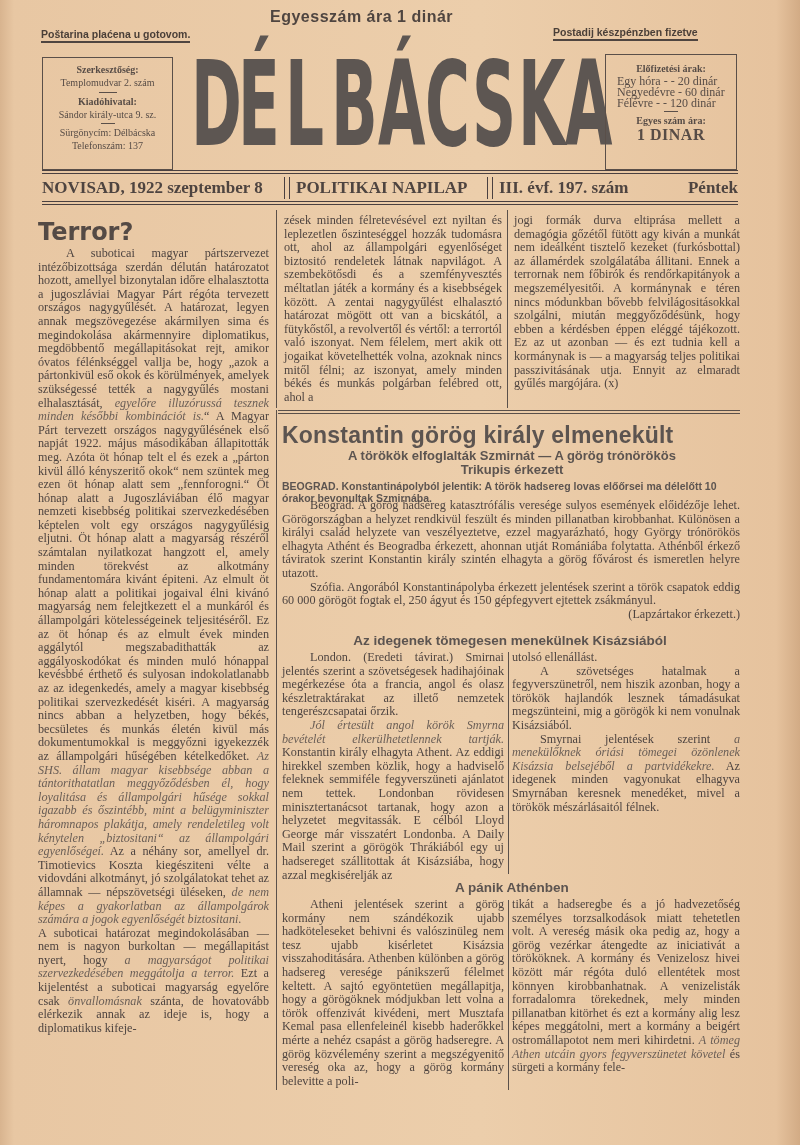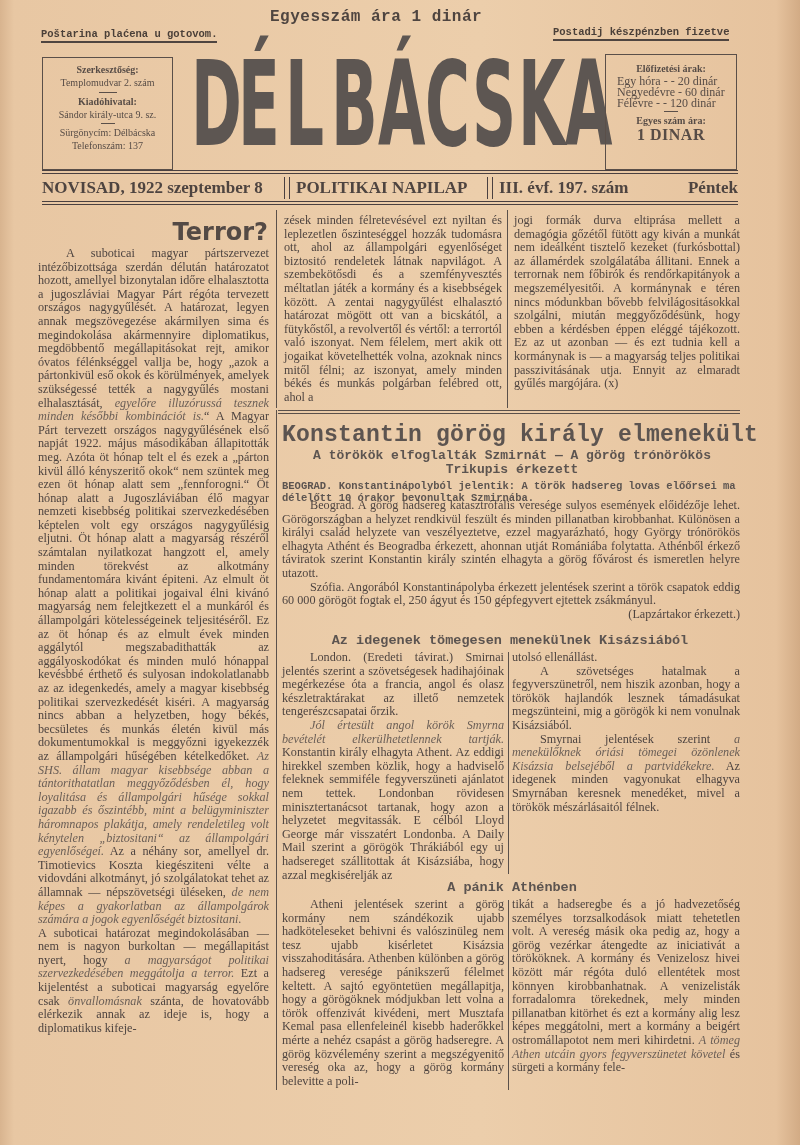--- a/index.html
+++ b/index.html
@@ -1,21 +1,21 @@
 <!DOCTYPE html>
 <html><head>
 <meta charset="utf-8">
 <style>
   html,body{margin:0;padding:0;}
   body{width:800px;height:1145px;background:#e9c9a4;position:relative;overflow:hidden;
        font-family:"Liberation Serif","DejaVu Serif",serif;color:#4a3f38;}
   .paper{position:absolute;left:0;top:0;width:800px;height:1145px;
     background:linear-gradient(90deg,#d8b48f 0px,#e8c7a3 14px,#ecceab 60%,#e6c39e 97%,#d2ab85 100%);}
   .abs{position:absolute;}
-  .sans{font-family:Liberation Mono, monospace;font-weight:bold;}
+  .sans{font-family:Liberation Sans, sans-serif;font-weight:bold;}
   .top-price{left:270px;top:8px;font-size:16px;letter-spacing:0.5px;color:#4f4540;}
   .postal-left{left:41px;top:28px;font-size:10.5px;border-bottom:2px solid #4f4540;padding-bottom:1px;}
   .postal-right{left:553px;top:26px;font-size:10.5px;border-bottom:2px solid #4f4540;padding-bottom:1px;}
   .box{border:1.5px solid #5a4f49;text-align:center;font-size:10px;line-height:12.5px;color:#574c46;}
   .box b{font-weight:bold;}
   .box .sep{width:18px;border-top:1.5px solid #5a4f49;margin:3px auto 3px auto;}
   .box .sep2{width:14px;border-top:1px solid #5a4f49;margin:2px auto 3px auto;}
   .left-box{left:42px;top:57px;width:129px;height:105px;padding-top:6px;}
   .right-box{left:605px;top:54px;width:130px;height:106px;padding-top:8px;}
   .prices{text-align:left;padding-left:11px;font-size:12px;line-height:11px;}
@@ -25,21 +25,21 @@
   .masthead span{font-family:"DejaVu Sans",sans-serif;font-weight:bold;font-size:118px;line-height:118px;color:#5d5652;
      transform:scaleX(0.52) scaleY(1);transform-origin:center bottom;display:inline-block;width:46px;text-align:center;}
   .rule{left:42px;width:696px;border-top:1.5px solid #4a4040;}
   .dateline{left:42px;top:176px;width:696px;height:24px;font-size:17px;font-weight:bold;color:#4e4440;display:flex;align-items:center;}
   .dateline .cell{white-space:nowrap;}
   .vsep{width:4px;height:22px;border-left:1.5px solid #4a4040;border-right:1.5px solid #4a4040;margin:0 6px;}
   .col{font-size:12.2px;line-height:13.6px;text-align:justify;color:#4e4440;}
   .col p{margin:0;text-indent:0;}
   .col .ind{text-indent:28px;}
   .col i{font-style:italic;color:#6a5e56;}
-  .terror-title{left:38px;top:218px;width:230px;text-align:right;font-size:24px;font-weight:bold;font-family:"DejaVu Sans",sans-serif;color:#544a45;}
+  .terror-title{left:38px;top:218px;width:230px;text-align:left;font-size:24px;font-weight:bold;font-family:"DejaVu Sans",sans-serif;color:#544a45;}
   .col1{left:38px;top:247px;width:231px;}
   .colrule{border-left:1.5px solid #5a504a;}
   .col2{left:284px;top:214px;width:218px;}
   .col3{left:514px;top:214px;width:226px;}
   .big-headline{left:282px;top:422px;width:460px;font-size:23px;letter-spacing:0.2px;color:#5c5450;white-space:nowrap;}
   .sub-headline{left:282px;top:449px;width:460px;text-align:center;font-size:13px;line-height:14px;color:#5c5450;}
   .lead{left:282px;top:480px;width:458px;font-size:10.5px;line-height:12px;color:#5c5450;}
   .wide{left:282px;top:499px;width:458px;}
   .section-head{font-size:13.5px;color:#5c5450;}
   .col4{left:282px;top:651px;width:222px;}

